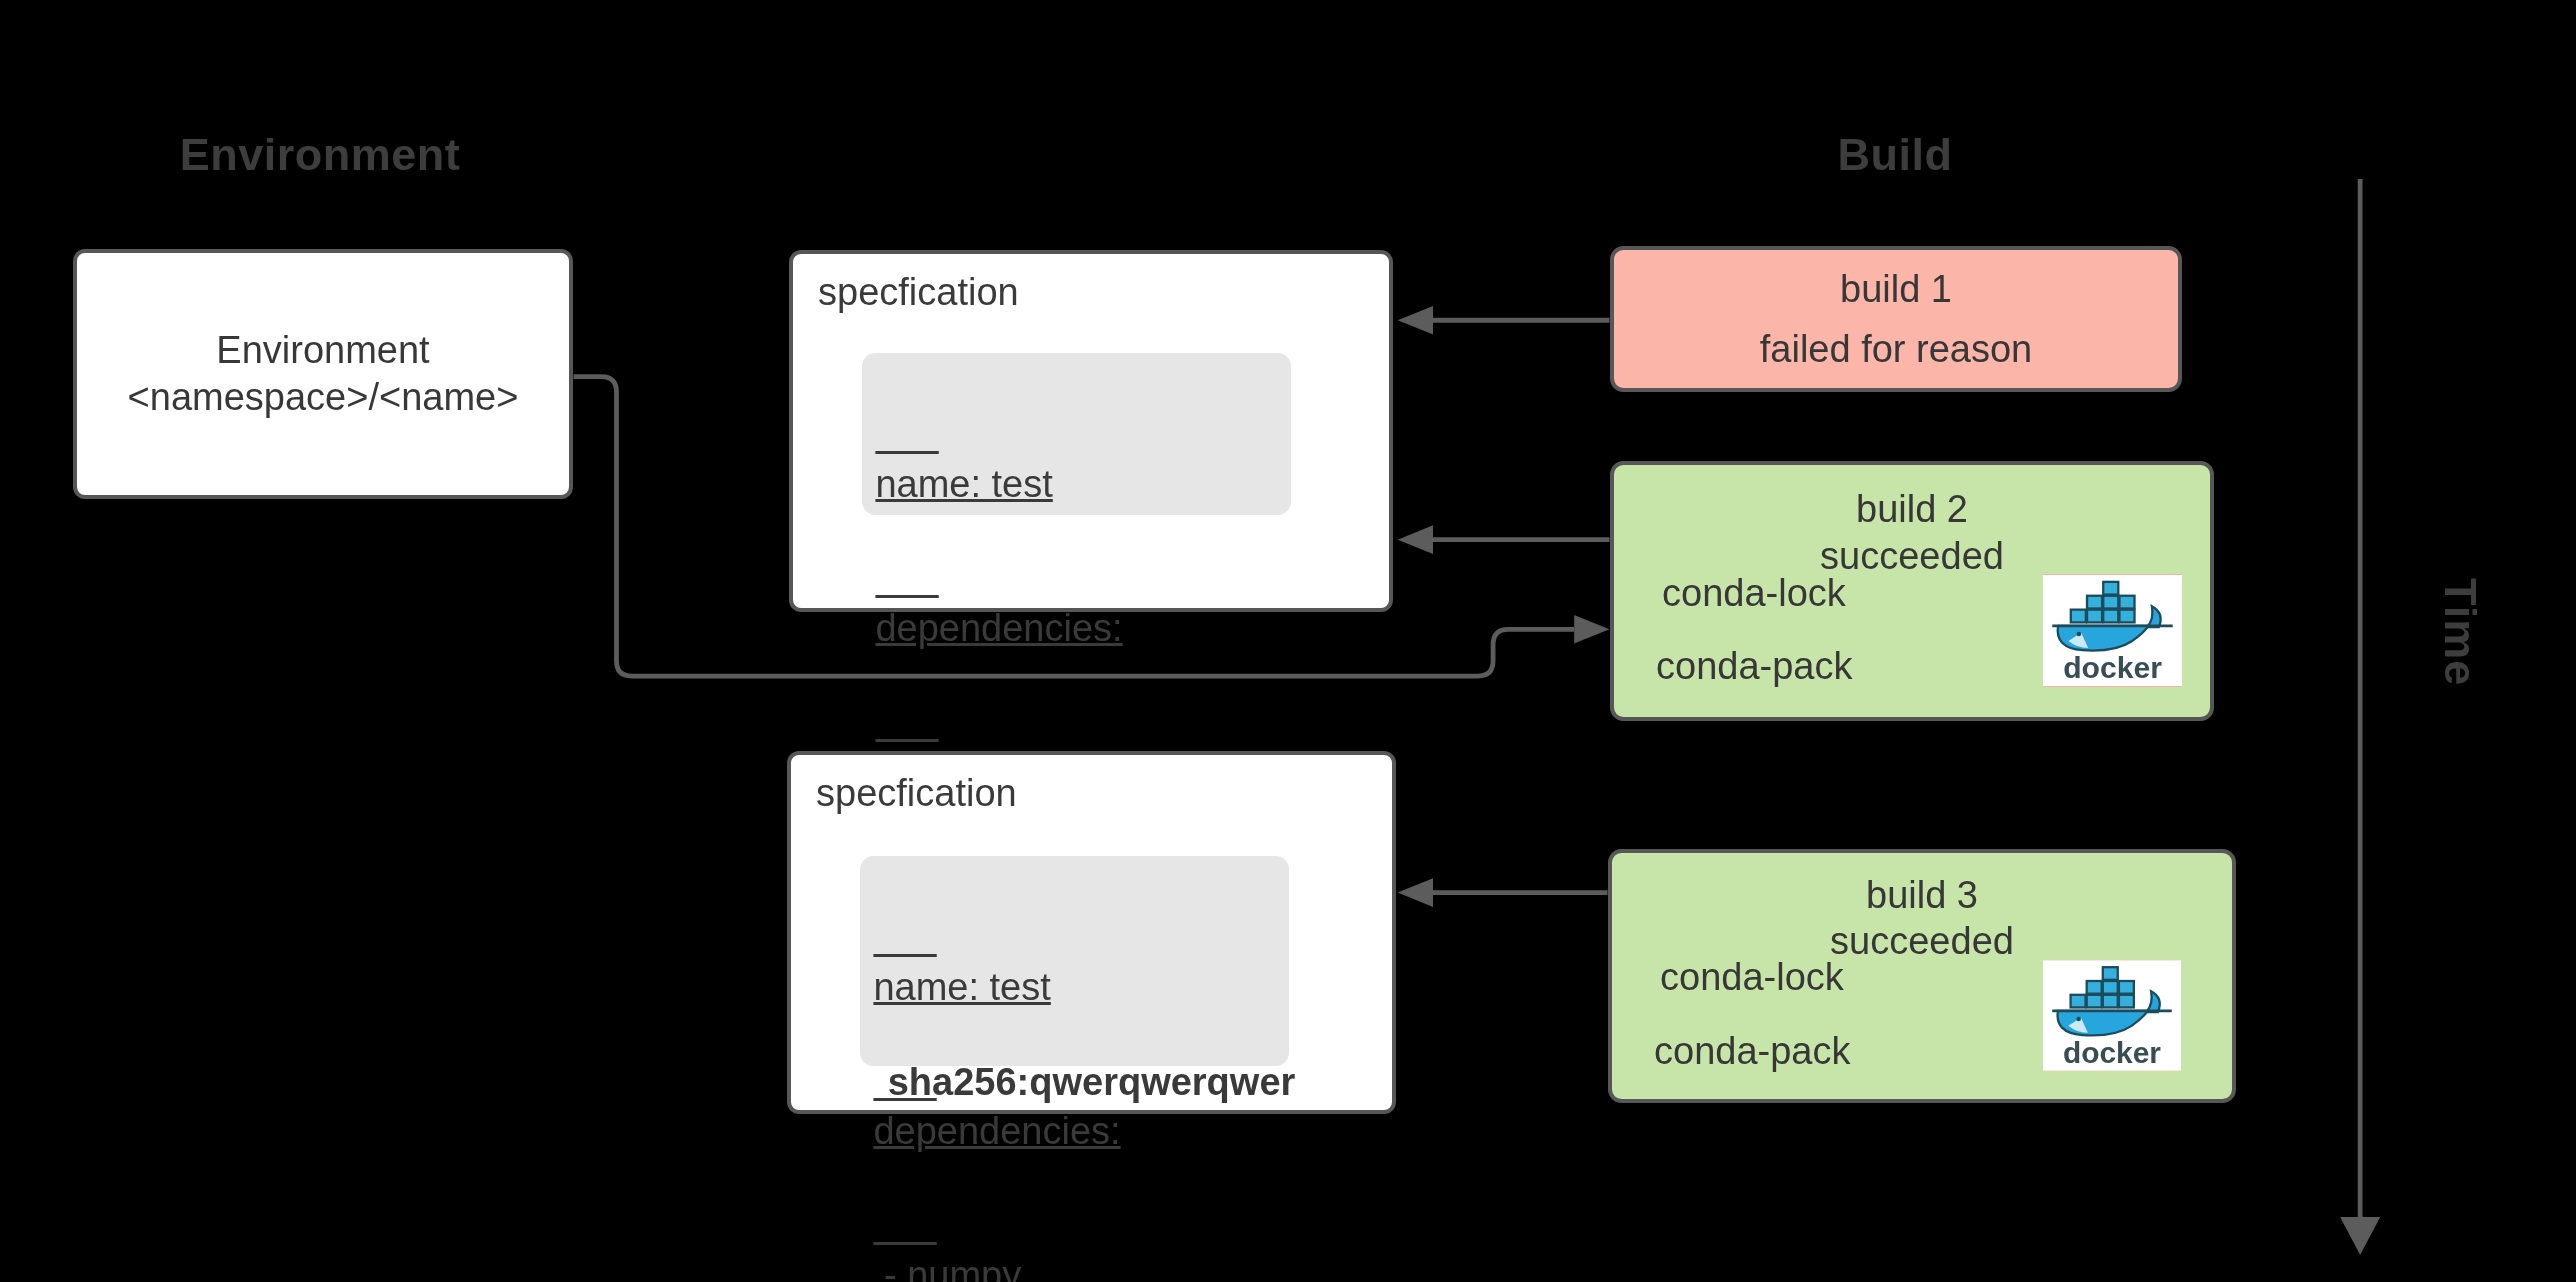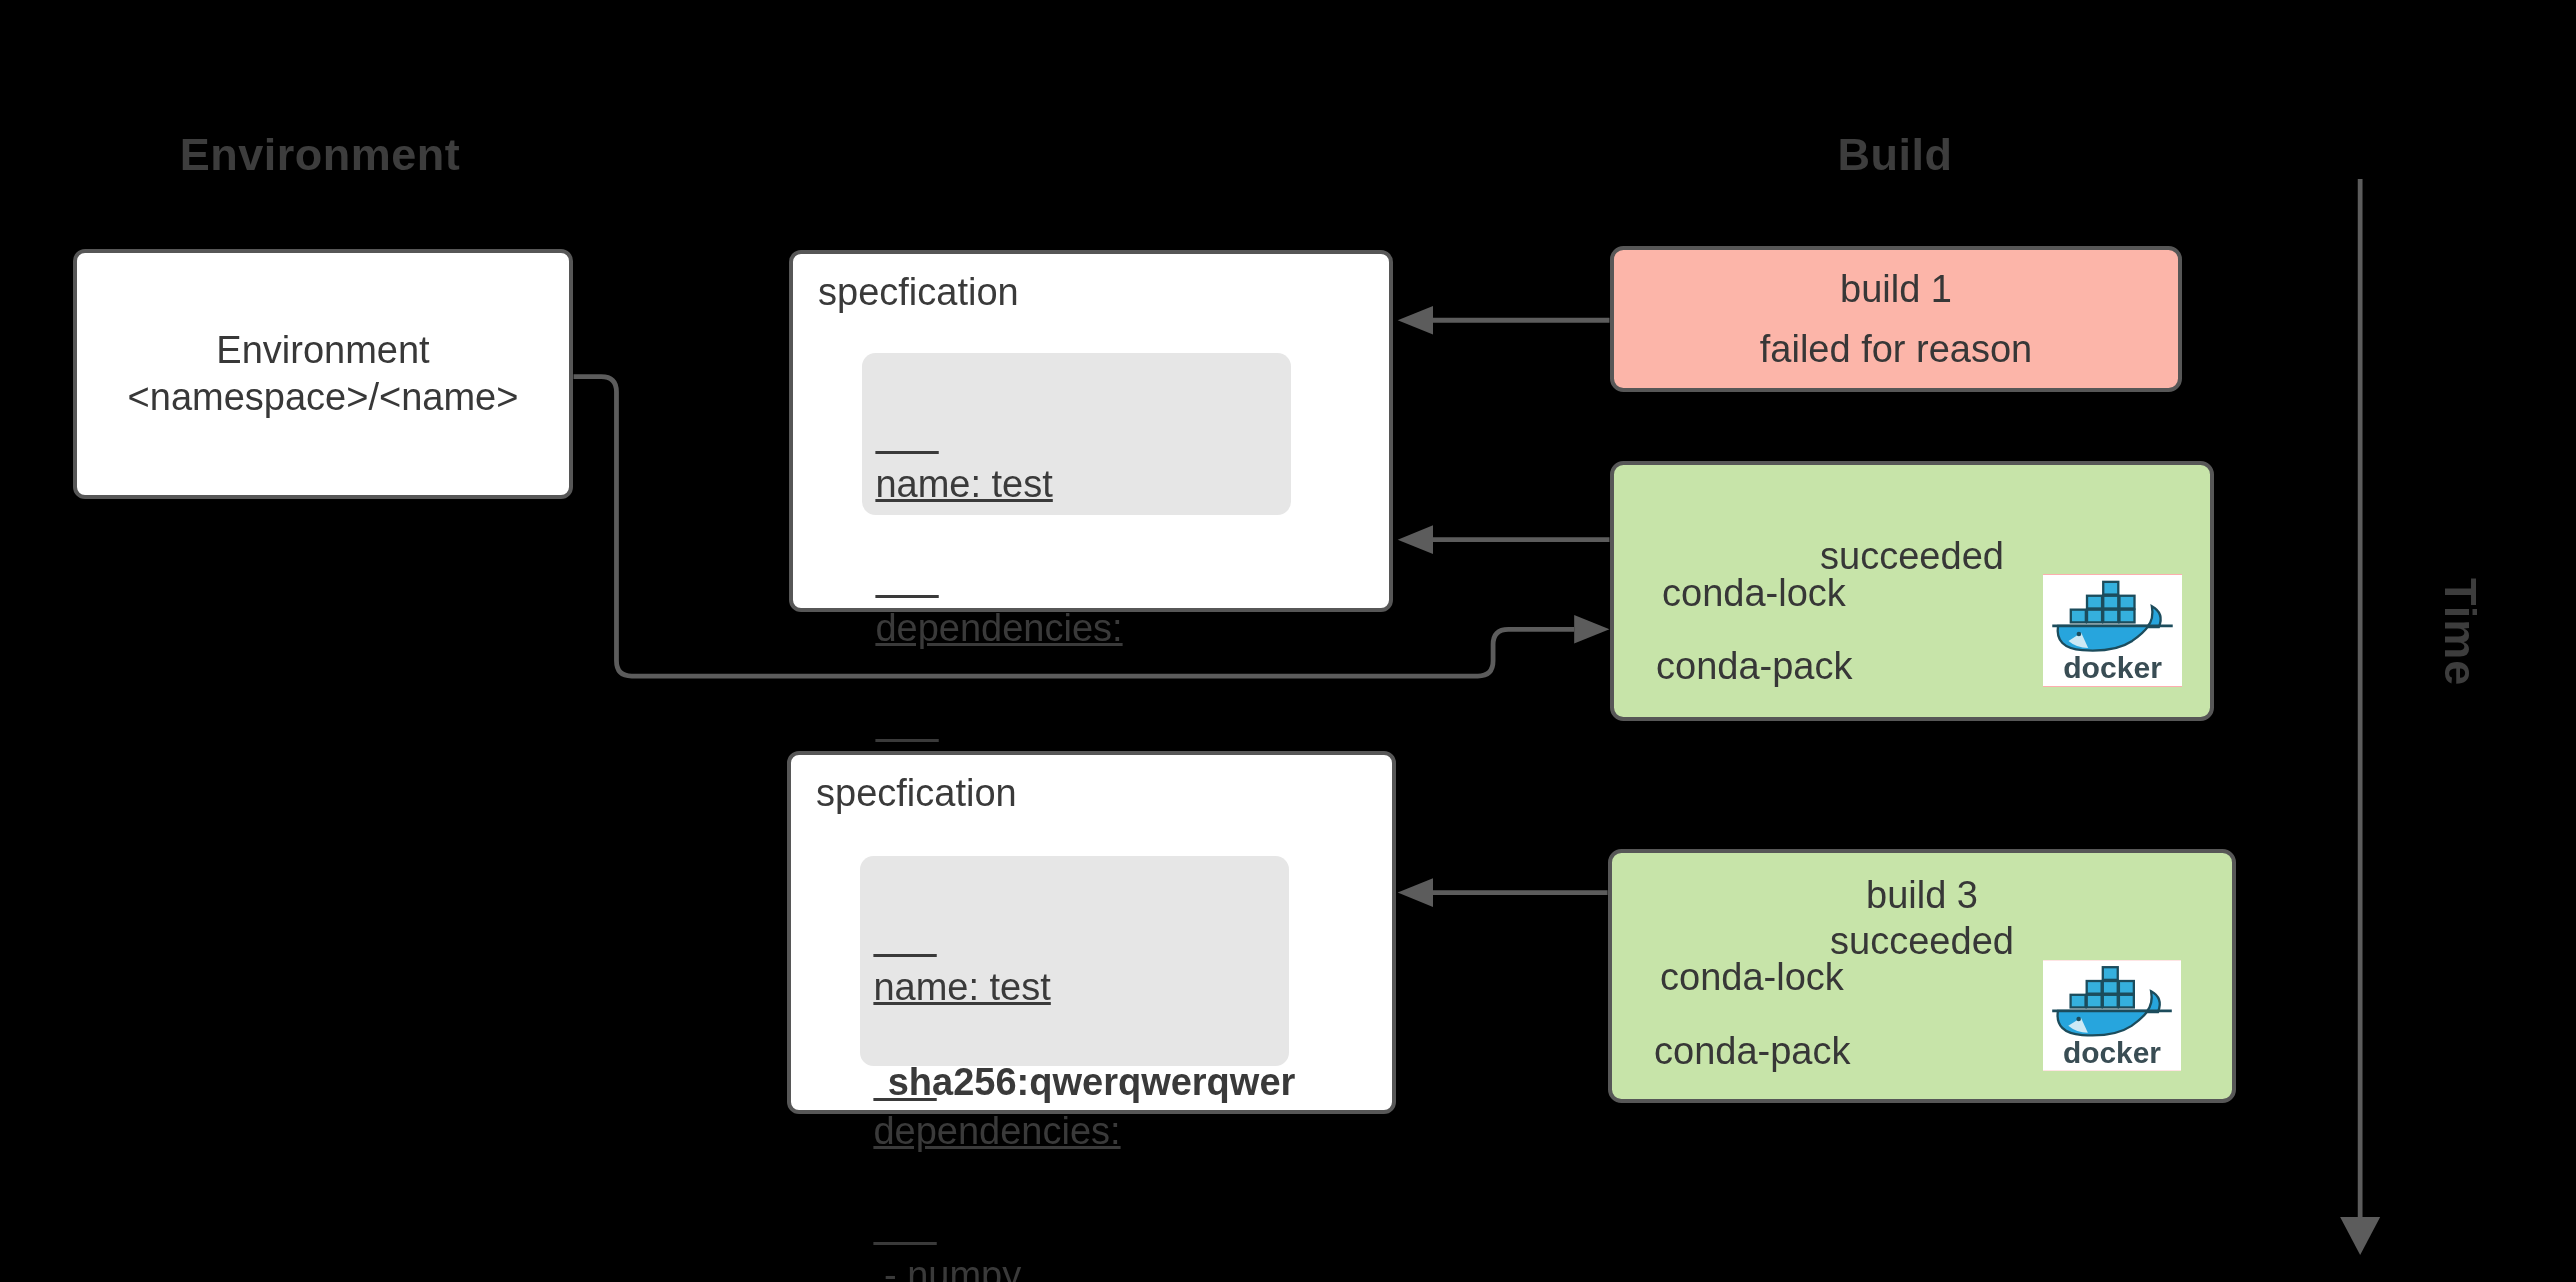--- a/index.html
+++ b/index.html
@@ -93,20 +93,21 @@
     </div>
     <div class="hash">sha256:qwerqwerqwer</div>
   </div>
 
   <div class="node build-failed build1-center" style="left:1610px;top:210px;width:572px;height:146px;border-radius:13.4px;">
     <div>build 1</div>
     <div>failed for reason</div>
   </div>
 
   <div class="node build-ok" style="left:1610px;top:425px;width:604px;height:260px;border-radius:13.4px;">
+    <div class="build-title" style="top:23px;">build 2</div>
     <div class="build-title" style="top:70px;">succeeded</div>
     <div class="artifact" style="left:48px;top:107px;">conda-lock</div>
     <div class="artifact" style="left:42px;top:180px;">conda-pack</div>
     <div class="docker-badge" style="left:429px;top:109px;width:139px;height:113px;">
       <svg width="139" height="113" viewBox="0 0 120 96">
         <rect width="120" height="96" fill="#ffffff"></rect>
         <g stroke="#1c4c5c" stroke-width="2" fill="#35b0dd">
           <rect x="52" y="6" width="13" height="11"></rect>
           <rect x="38" y="18" width="13" height="11"></rect>
           <rect x="52" y="18" width="13" height="11"></rect>

